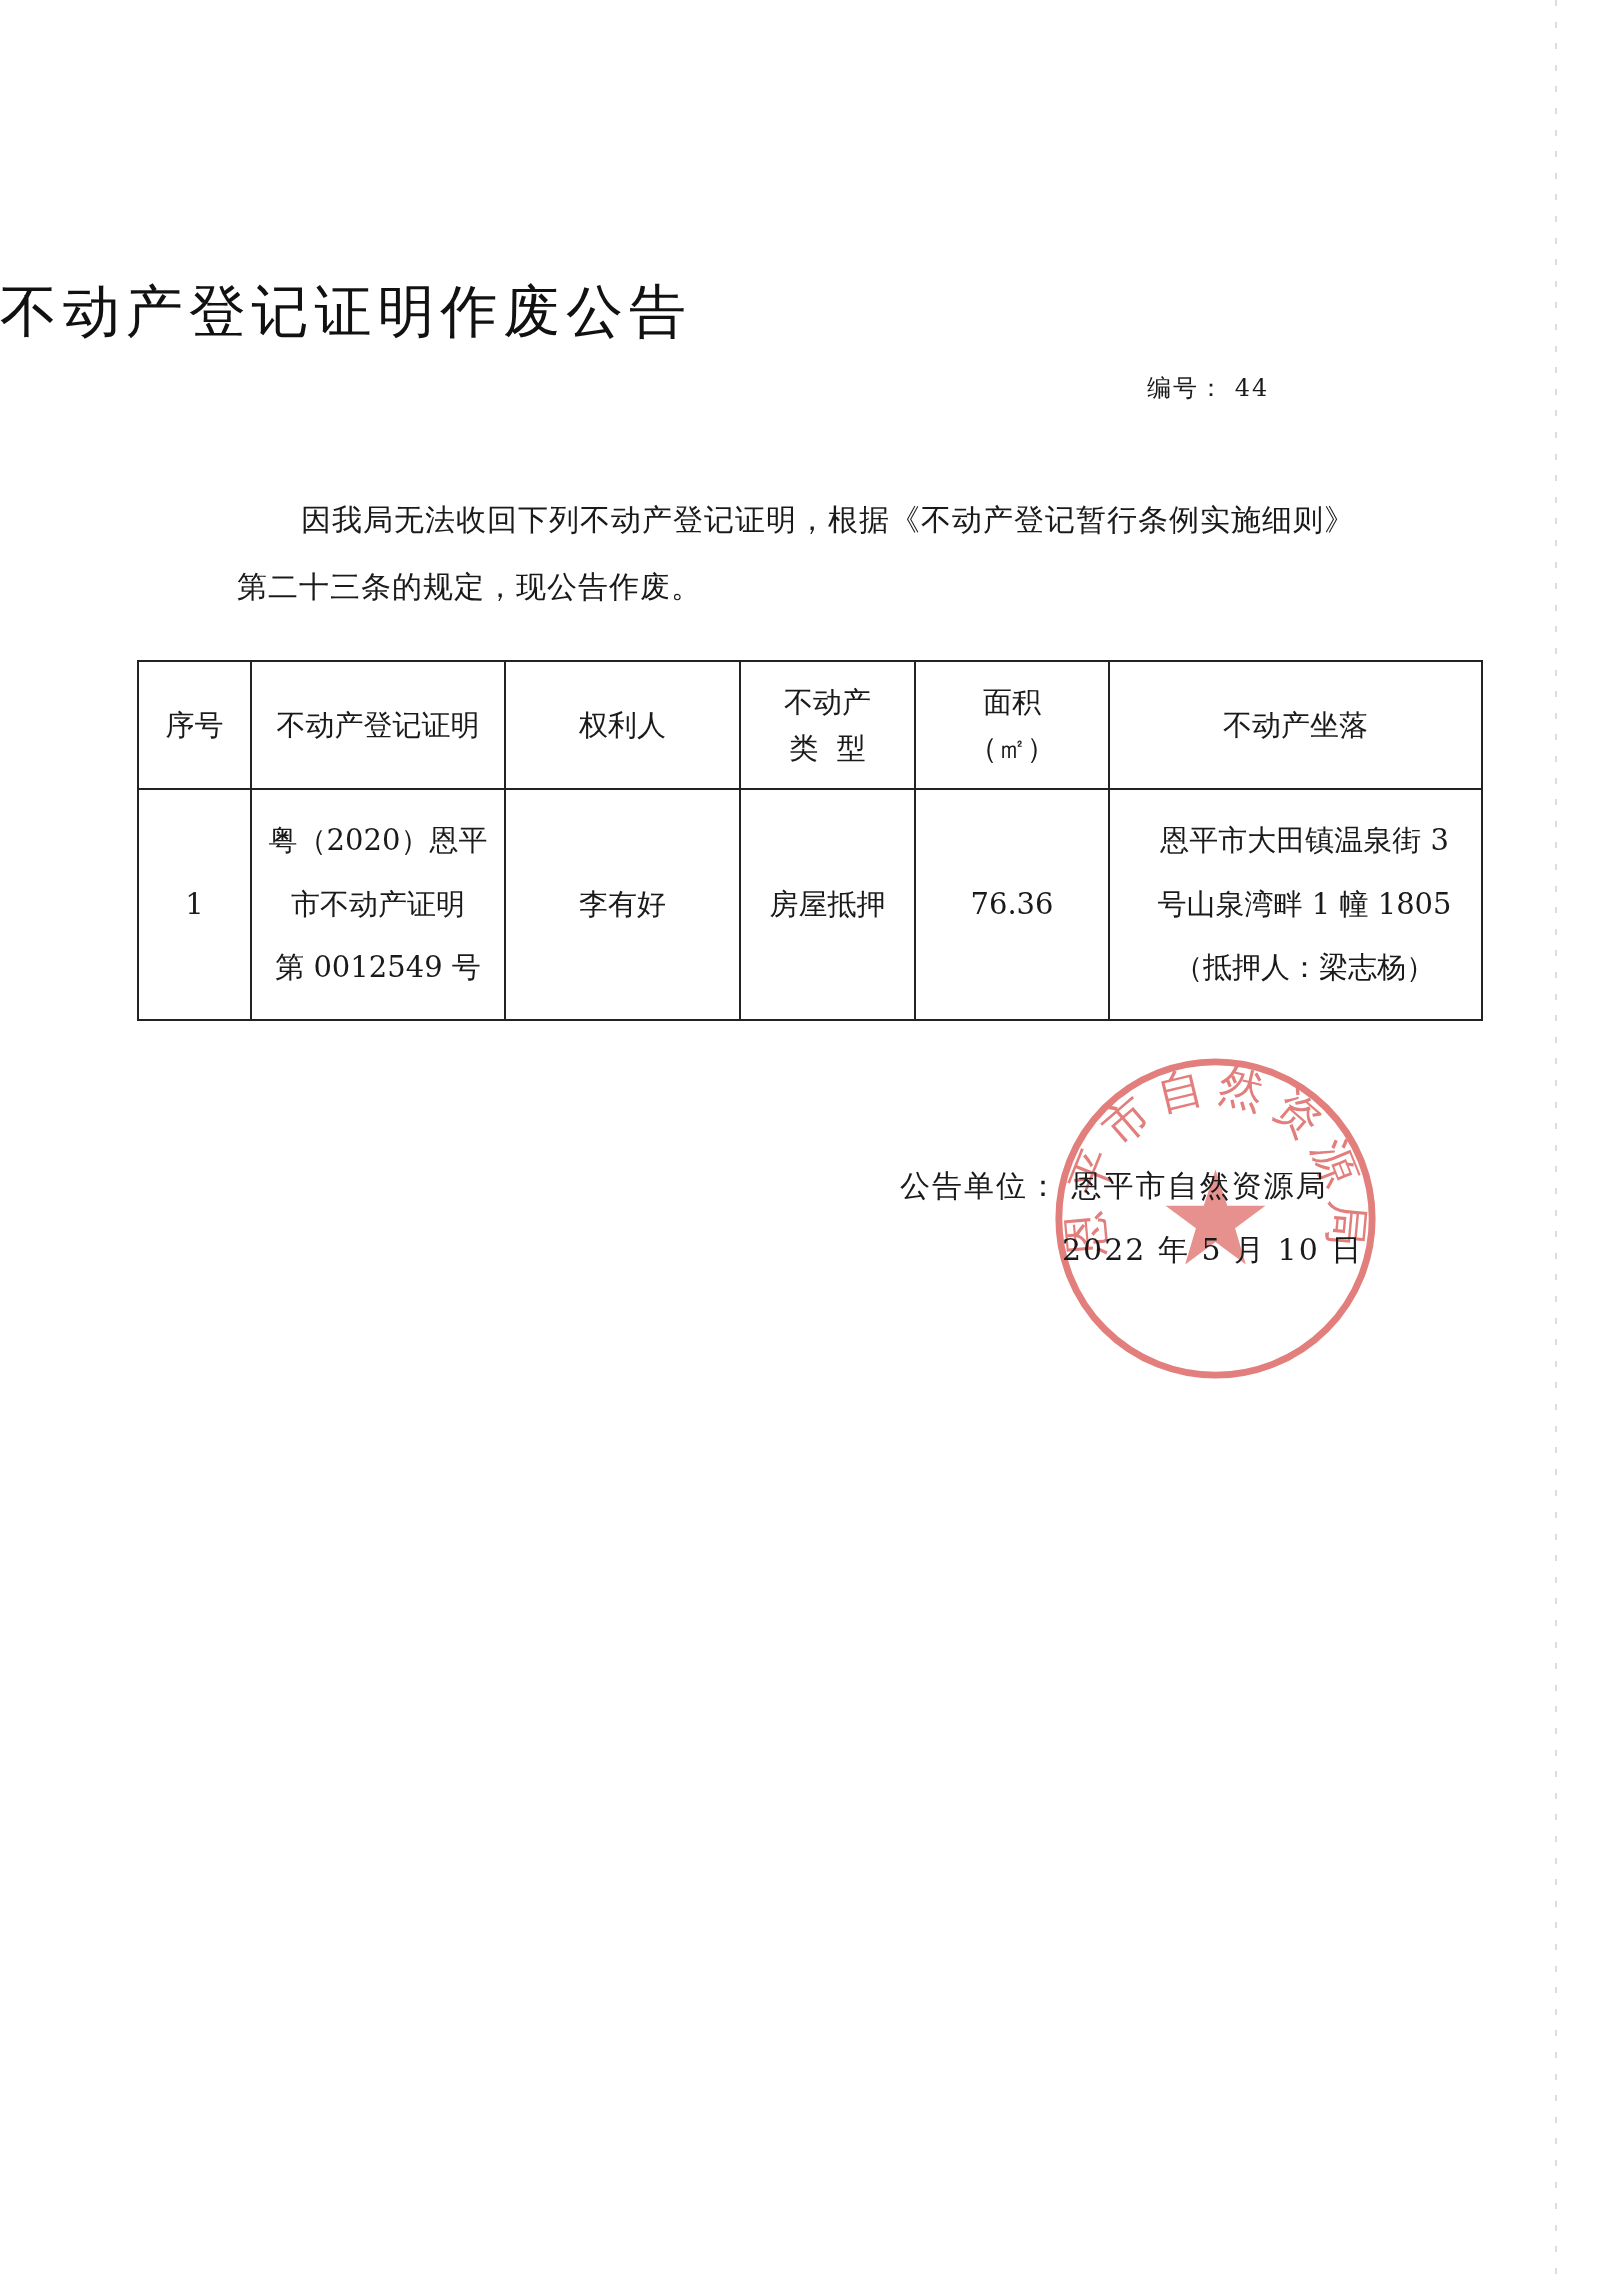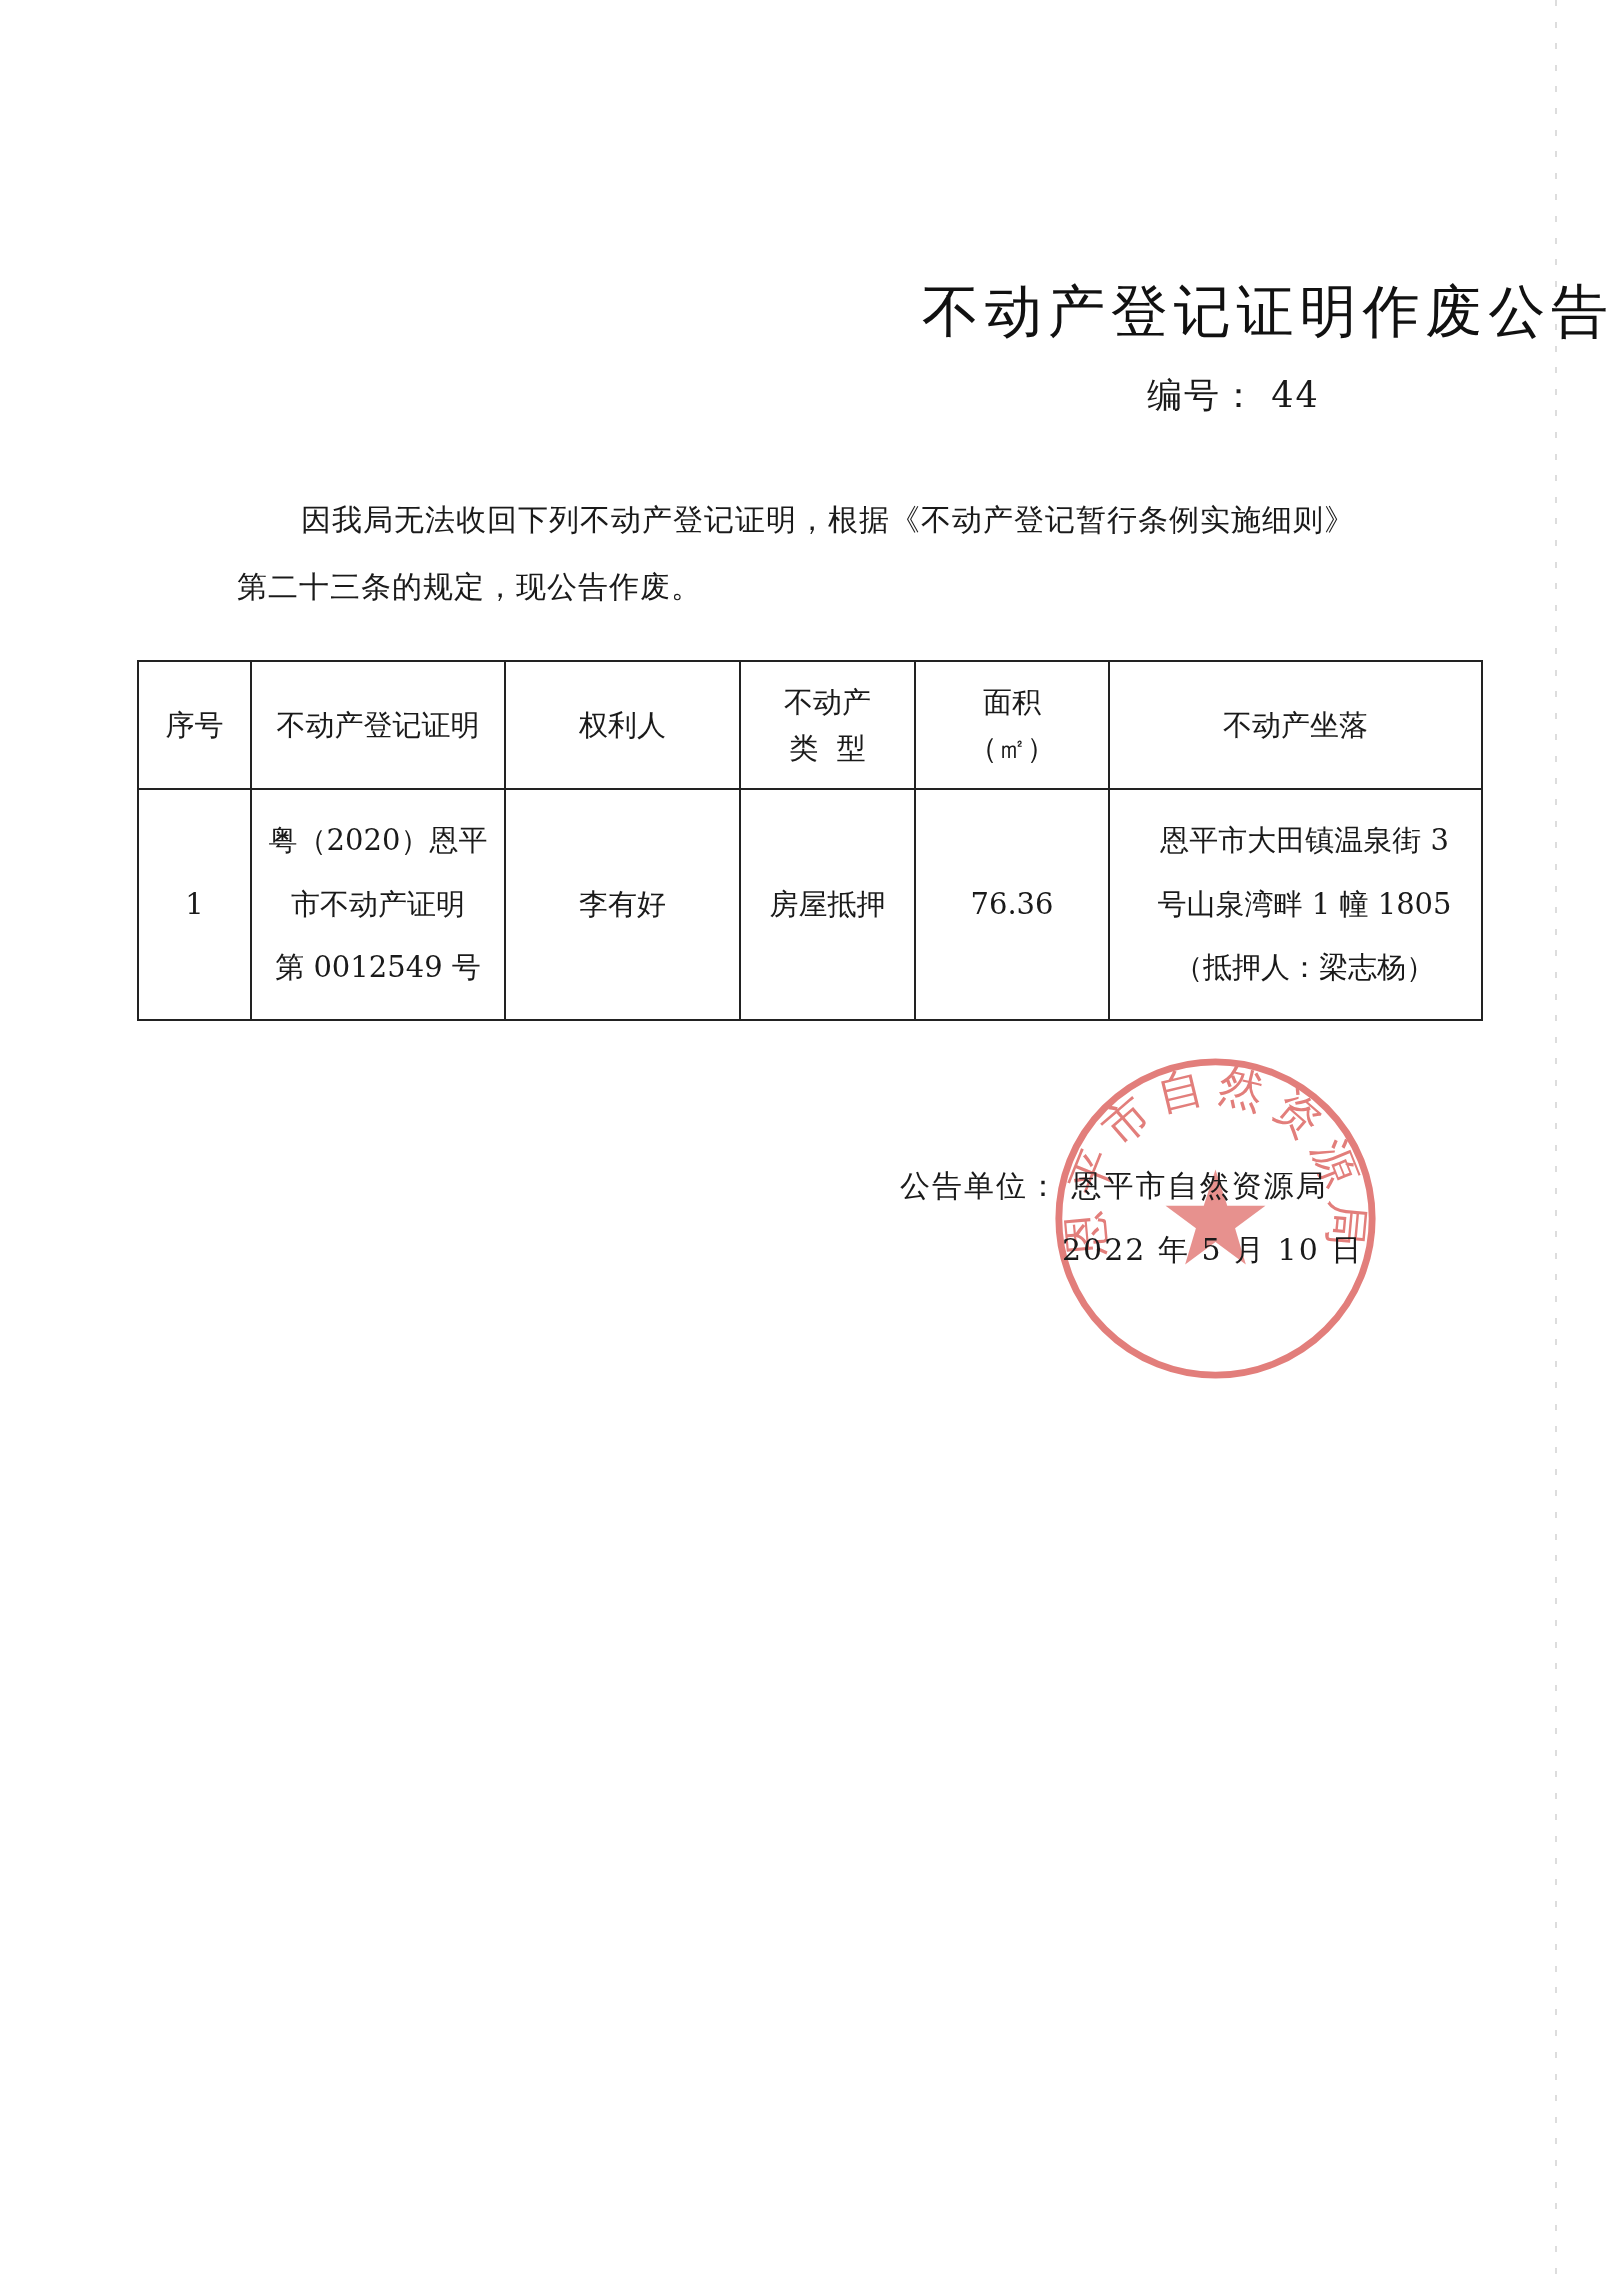--- a/index.html
+++ b/index.html
@@ -6,28 +6,28 @@
   body {
     width: 1614px; height: 2287px;
     background: #ffffff;
     position: relative;
     font-family: "DejaVu Serif", "Liberation Serif", serif;
     color: #1a1a1a;
     overflow: hidden;
   }
   .title {
     position: absolute; top: 274px; left: 0; width: 1614px;
-    text-align: right;
+    text-align: left;
     font-family: "DejaVu Sans", "Liberation Sans", sans-serif;
     font-size: 57px; letter-spacing: 5.9px;
     color: #111;
   }
   .doc-no {
     position: absolute; top: 372px; left: 1147px;
-    font-size: 35px; letter-spacing: 2px;
+    font-size: 24px; letter-spacing: 2px;
   }
   .para {
     position: absolute; left: 0; width: 1614px;
     font-size: 30px; letter-spacing: 1px;
   }
   .para-1 { top: 500px; left: 301px; }
   .para-2 { top: 567px; left: 237px; }
   table.notice {
     position: absolute; top: 660px; left: 137px;
     width: 1345px; border-collapse: collapse;

